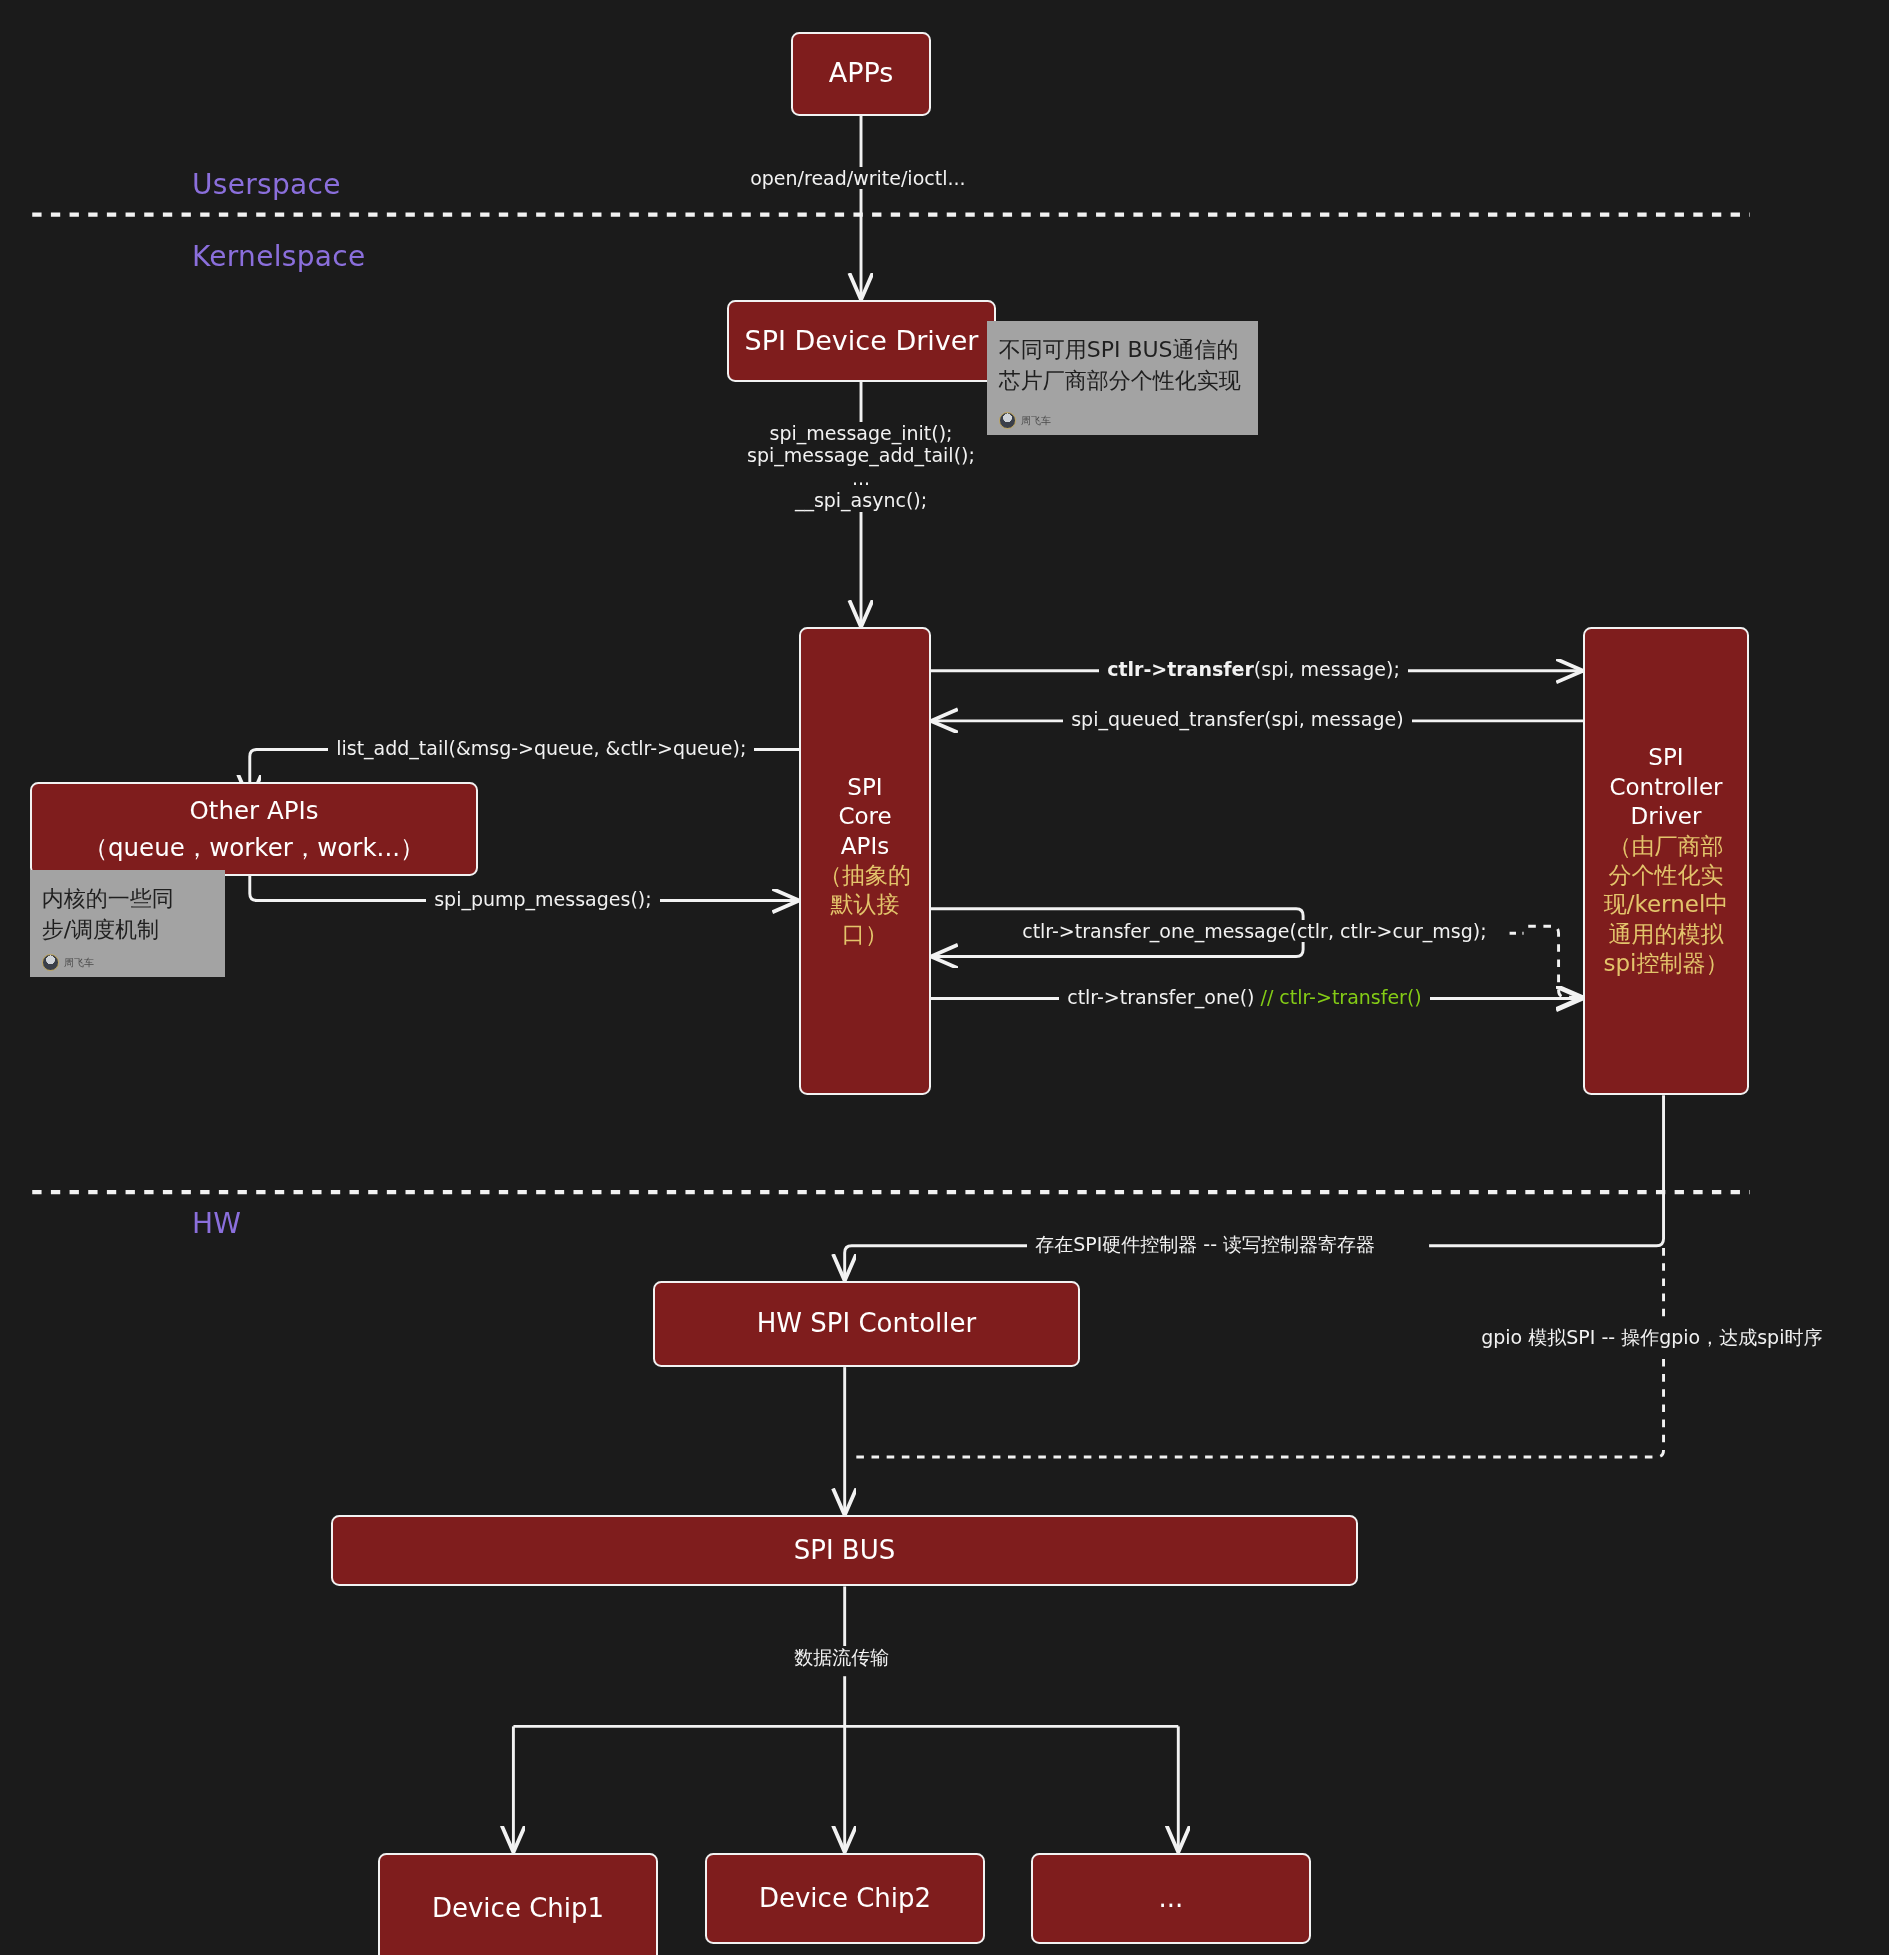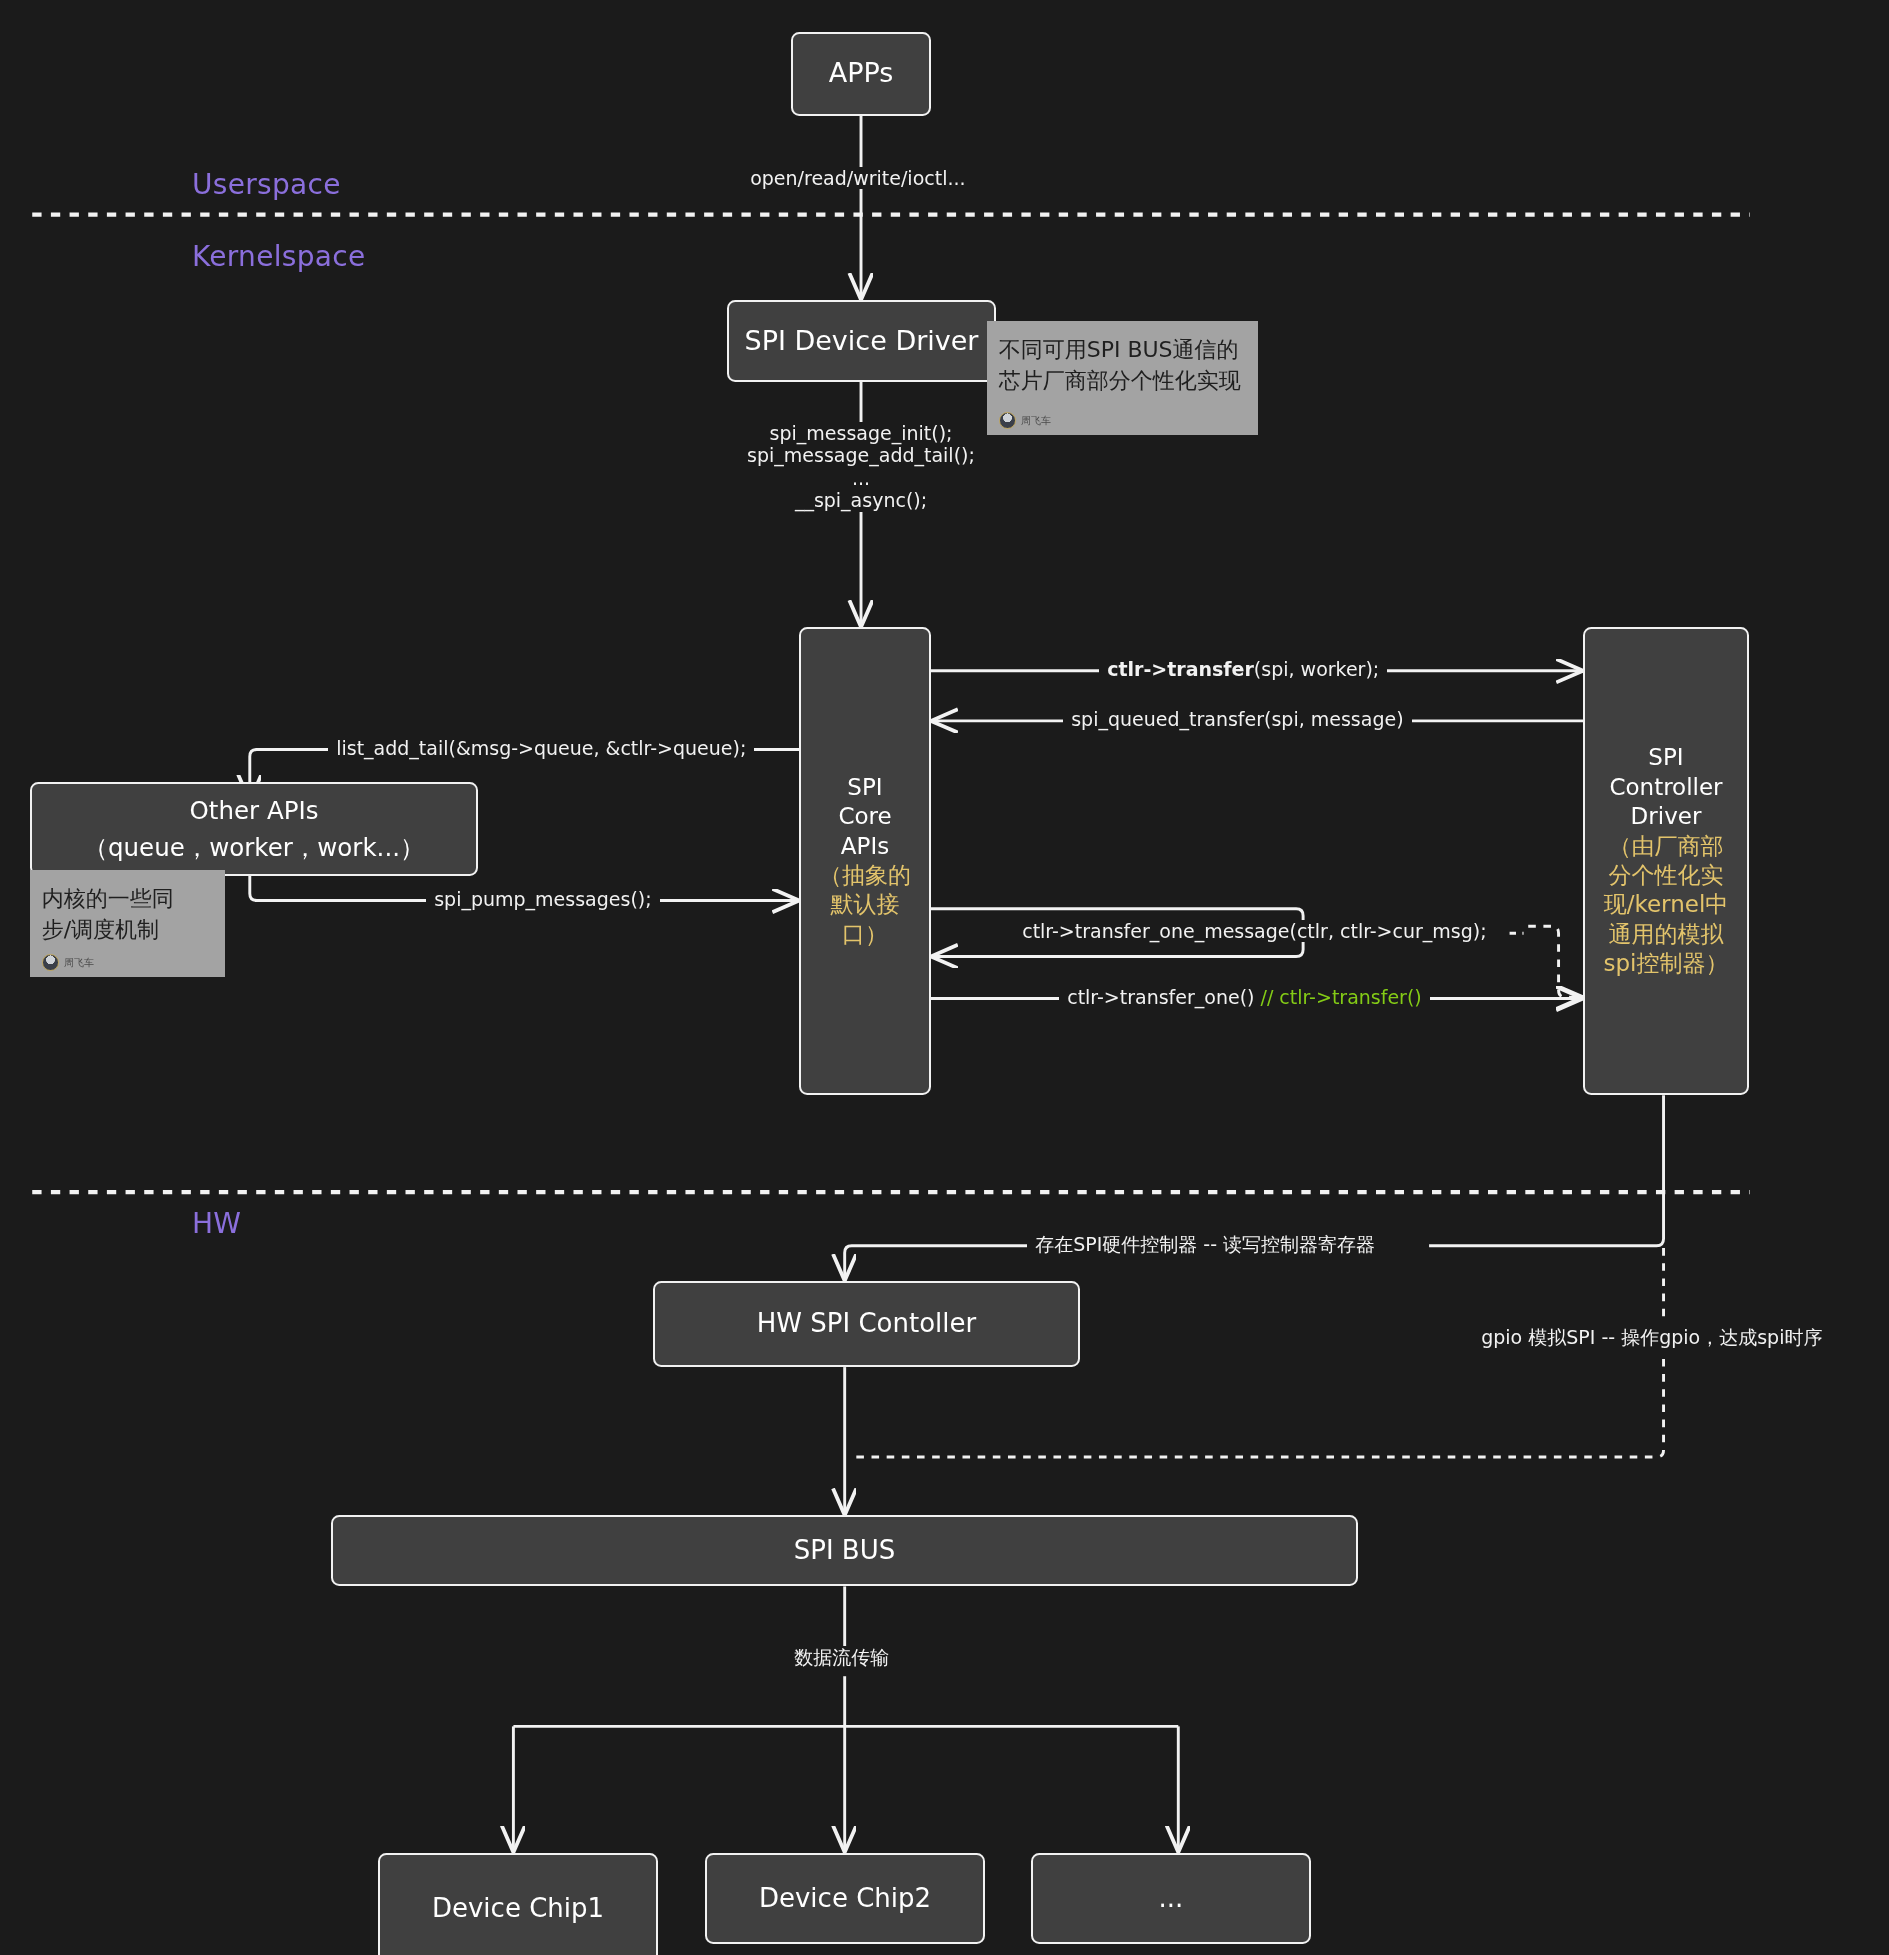--- a/index.html
+++ b/index.html
@@ -6,21 +6,21 @@
   body{
     font-family:"DejaVu Sans","Liberation Sans",sans-serif;
     width:1890px;height:1955px;position:relative;overflow:hidden;
     -webkit-font-smoothing:antialiased;
   }
   #stage{position:absolute;left:0;top:0;width:1890px;height:1955px;}
   svg#wires{position:absolute;left:0;top:0;width:1890px;height:1955px;pointer-events:none;}
 
   .node{
     position:absolute;
-    background:#404040;
+    background:#7f1d1d;
     border:2.9px solid #f2f2f2;
     border-radius:8.2px;
     box-sizing:border-box;
     display:flex;align-items:center;justify-content:center;
     text-align:center;
     color:#ffffff;
     line-height:1.28;
   }
   .node .cn{color:#e3c46b;display:block;}
   .node .en{display:block;}
@@ -168,21 +168,21 @@
   <div class="node" style="left:1031px;top:1853px;width:280px;height:91px;font-size:26px;">...</div>
 
   <div class="edge-label" style="left:742px;top:167px;">open/read/write/ioctl...</div>
 
   <div class="edge-label multi" style="left:729px;top:422px;white-space:pre-line;width:264px;padding:0;">spi_message_init();
 spi_message_add_tail();
 ...
 __spi_async();</div>
 
   <div class="edge-label" style="left:1099px;top:658px;">
-    <b>ctlr-&gt;transfer</b><span>(spi, worker);</span>
+    <b>ctlr-&gt;transfer</b><span>(spi, message);</span>
   </div>
 
   <div class="edge-label" style="left:1063px;top:708px;">spi_queued_transfer(spi, message)</div>
 
   <div class="edge-label" style="left:328px;top:737px;">list_add_tail(&amp;msg-&gt;queue, &amp;ctlr-&gt;queue);</div>
 
   <div class="edge-label" style="left:426px;top:888px;">spi_pump_messages();</div>
 
   <div class="edge-label" style="left:1014px;top:920px;">ctlr-&gt;transfer_one_message(ctlr, ctlr-&gt;cur_msg);</div>
 

